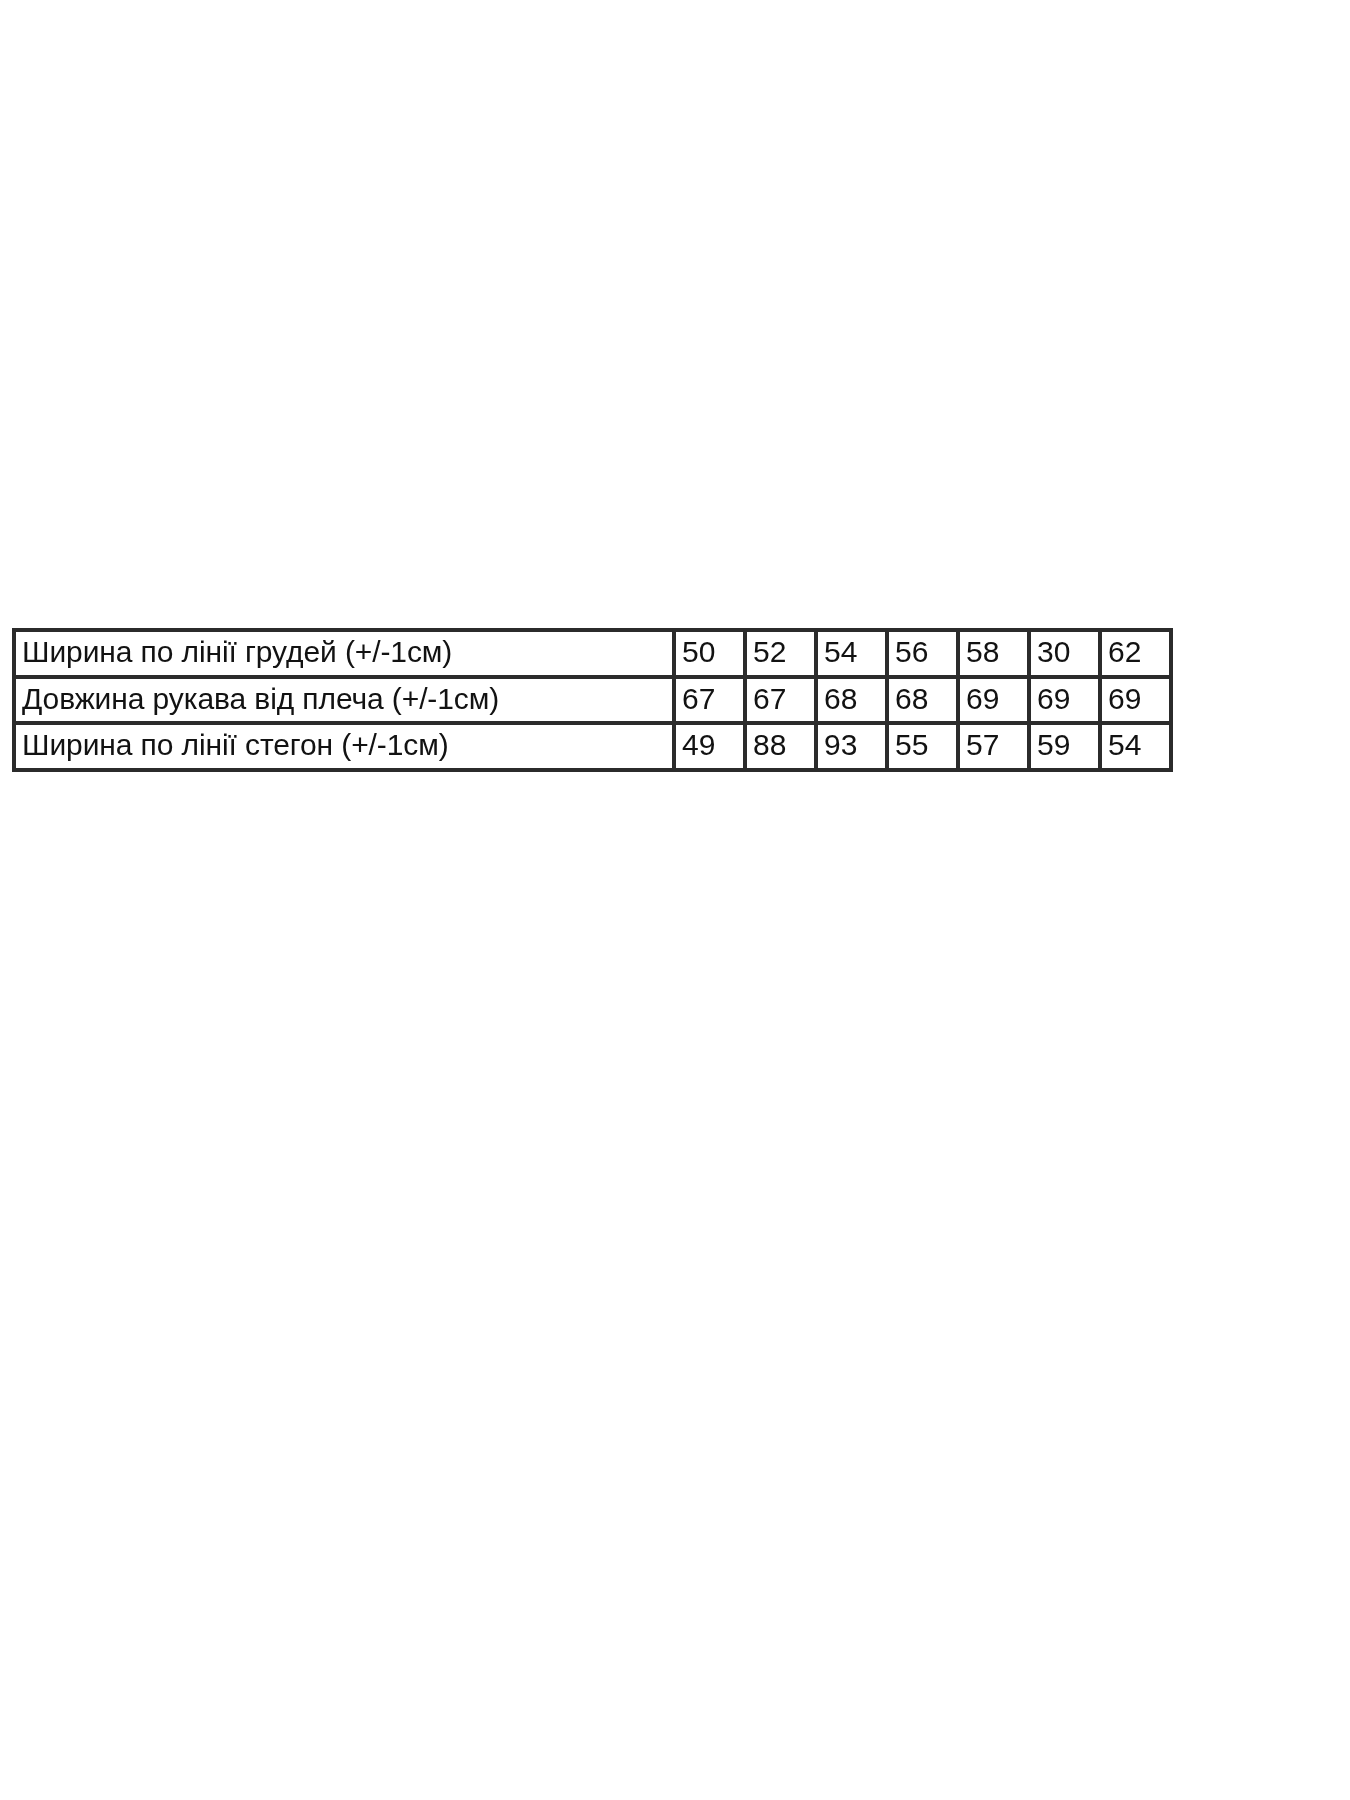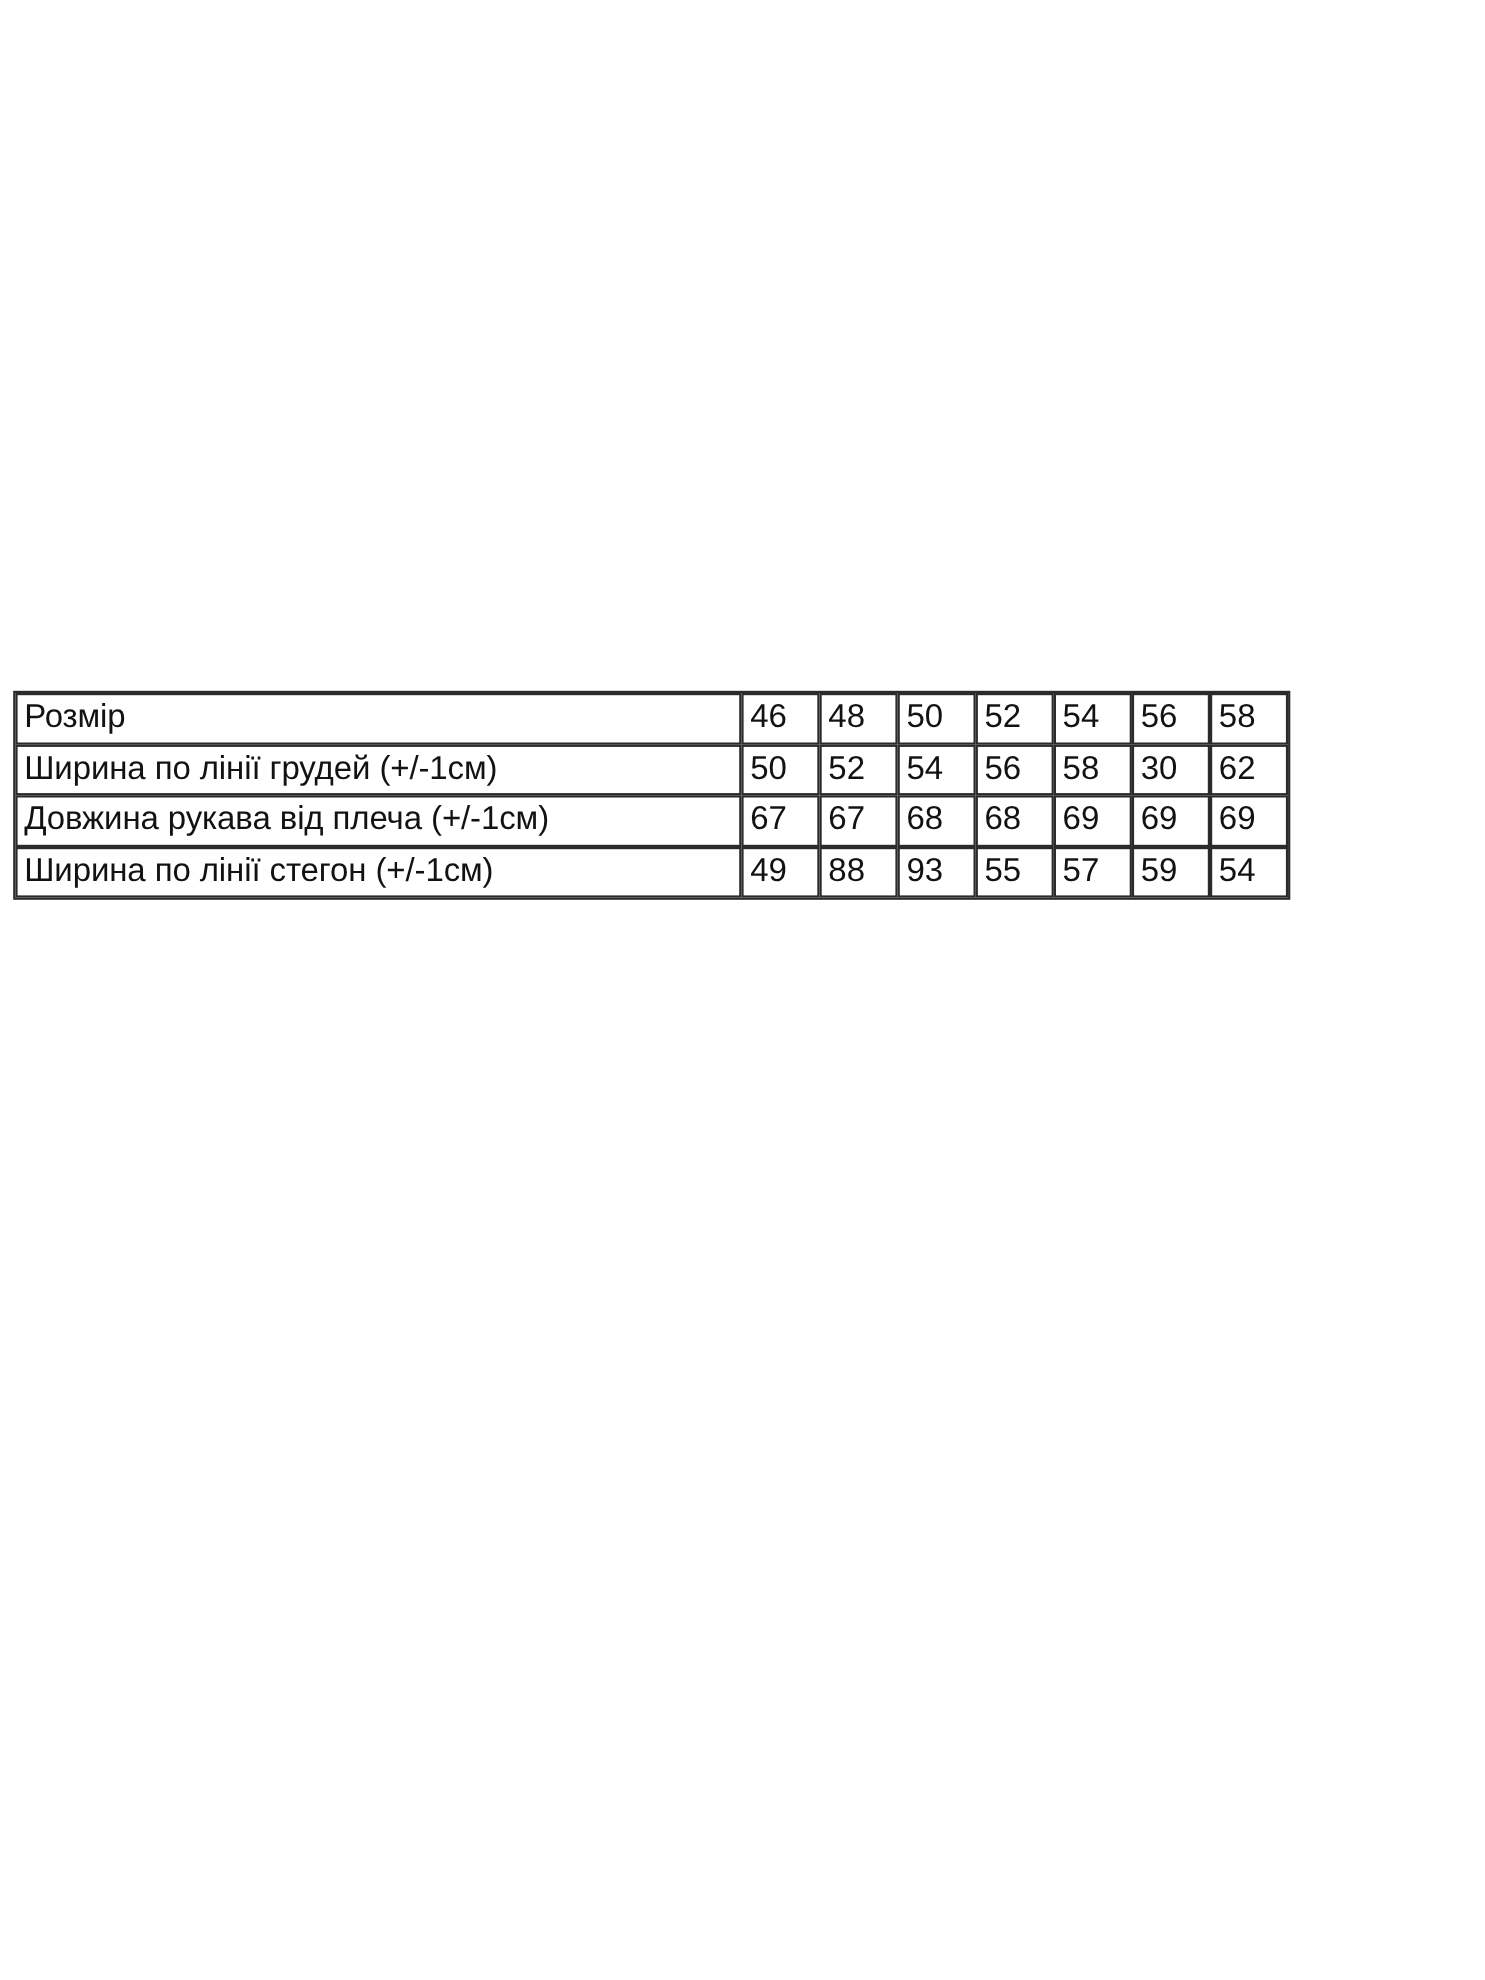--- a/index.html
+++ b/index.html
@@ -67,30 +67,20 @@
   
 </style>
 </head>
 <body>
 
 <div class="sheet">
   <div class="table-wrap">
     <table class="size-table">
       <tbody>
 
-        <tr>
-          <td class="label">Розмір</td>
-          <td class="value">46</td>
-          <td class="value">48</td>
-          <td class="value">50</td>
-          <td class="value">52</td>
-          <td class="value">54</td>
-          <td class="value">56</td>
-          <td class="value">58</td>
-        </tr>
 
 
         <tr>
           <td class="label">Ширина по лінії грудей (+/-1см)</td>
           <td class="value">50</td>
           <td class="value">52</td>
           <td class="value">54</td>
           <td class="value">56</td>
           <td class="value">58</td>
           <td class="value">30</td>

